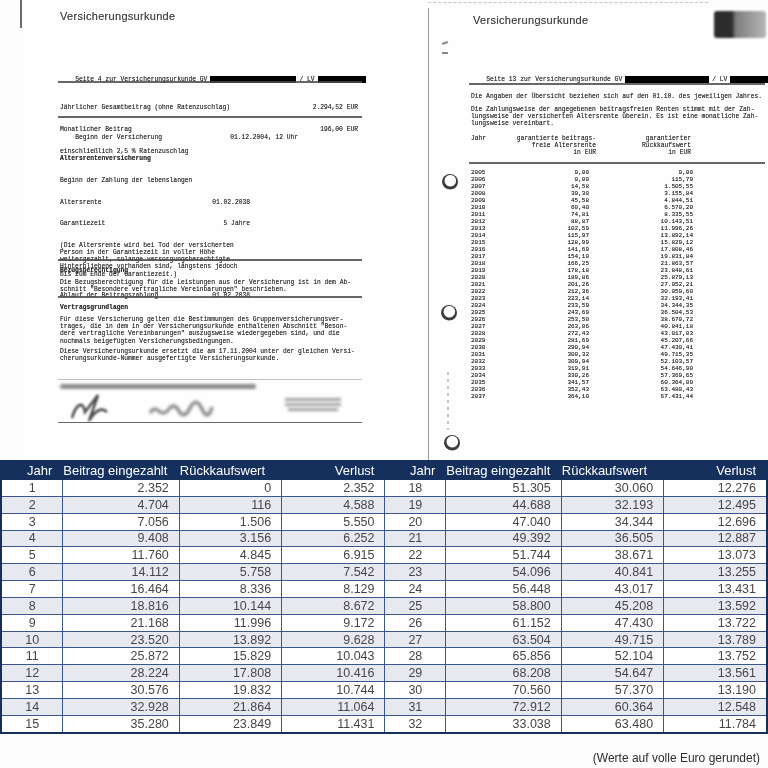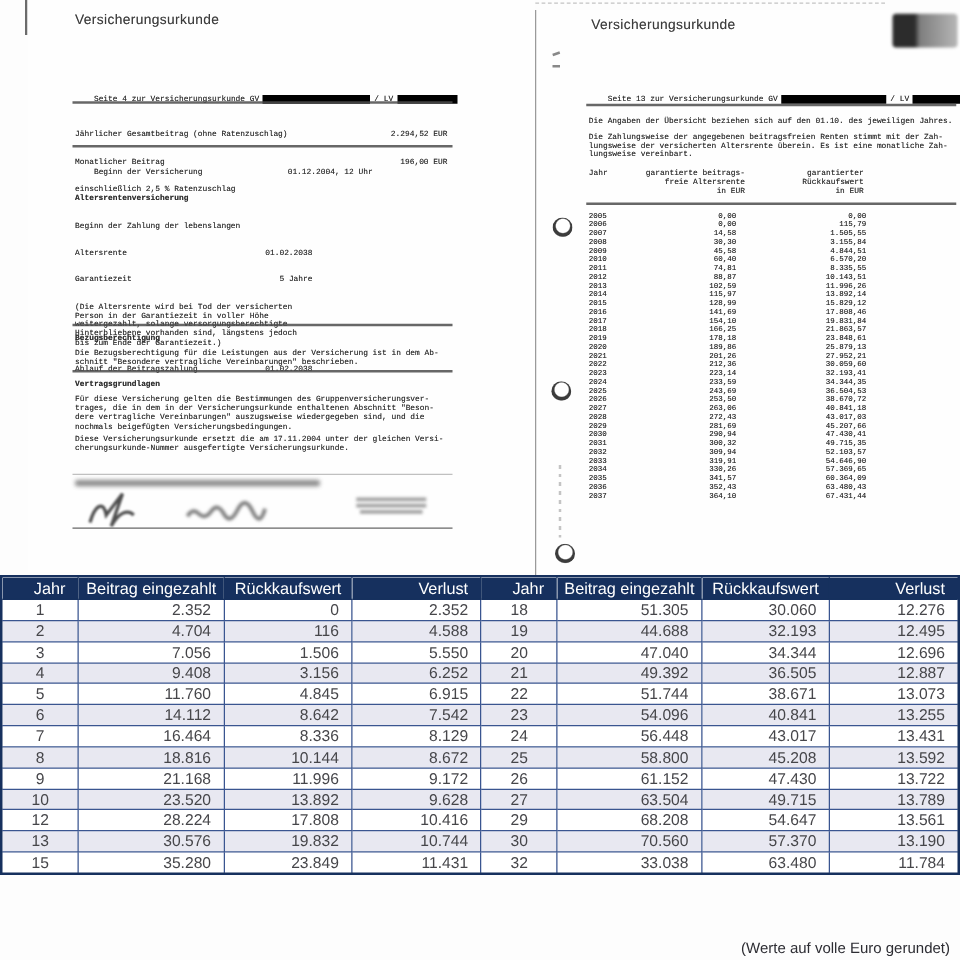--- a/index.html
+++ b/index.html
@@ -61,21 +61,21 @@
   }
   table.summary th{
     background:#16305e;color:#fff;font-weight:normal;font-size:13px;
     height:17px;padding:0;border:1px solid #16305e;white-space:nowrap;overflow:hidden;
   }
   table.summary td{
     font-size:12.5px;color:#46464a;height:15.85px;padding:0;
     border:1px solid #3a5590;white-space:nowrap;overflow:hidden;
   }
   table.summary .h-right{text-align:right;padding-right:10px;}
-  table.summary .h-center{text-align:center;}
+  table.summary .h-center{text-align:left;}
   table.summary .c-jahr{text-align:center;}
   table.summary .c-num{text-align:right;padding-right:10px;}
   table.summary tbody tr:nth-child(even){background:#e8e8f1;}
   table.summary tbody tr:nth-child(odd){background:#ffffff;}
   .footnote{
     position:absolute;top:751px;right:8px;font-size:12px;color:#2d2d33;
   }
 </style>
 </head>
 <body>
@@ -252,21 +252,21 @@
         <td class="c-num">4.845</td>
         <td class="c-num">6.915</td>
         <td class="c-jahr">22</td>
         <td class="c-num">51.744</td>
         <td class="c-num">38.671</td>
         <td class="c-num">13.073</td>
       </tr>
       <tr>
         <td class="c-jahr">6</td>
         <td class="c-num">14.112</td>
-        <td class="c-num">8.642</td>
+        <td class="c-num">5.758</td>
         <td class="c-num">7.542</td>
         <td class="c-jahr">23</td>
         <td class="c-num">54.096</td>
         <td class="c-num">40.841</td>
         <td class="c-num">13.255</td>
       </tr>
       <tr>
         <td class="c-jahr">7</td>
         <td class="c-num">16.464</td>
         <td class="c-num">8.336</td>
@@ -300,40 +300,60 @@
         <td class="c-jahr">10</td>
         <td class="c-num">23.520</td>
         <td class="c-num">13.892</td>
         <td class="c-num">9.628</td>
         <td class="c-jahr">27</td>
         <td class="c-num">63.504</td>
         <td class="c-num">49.715</td>
         <td class="c-num">13.789</td>
       </tr>
       <tr>
+        <td class="c-jahr">11</td>
+        <td class="c-num">25.872</td>
+        <td class="c-num">15.829</td>
+        <td class="c-num">10.043</td>
+        <td class="c-jahr">28</td>
+        <td class="c-num">65.856</td>
+        <td class="c-num">52.104</td>
+        <td class="c-num">13.752</td>
+      </tr>
+      <tr>
         <td class="c-jahr">12</td>
         <td class="c-num">28.224</td>
         <td class="c-num">17.808</td>
         <td class="c-num">10.416</td>
         <td class="c-jahr">29</td>
         <td class="c-num">68.208</td>
         <td class="c-num">54.647</td>
         <td class="c-num">13.561</td>
       </tr>
       <tr>
         <td class="c-jahr">13</td>
         <td class="c-num">30.576</td>
         <td class="c-num">19.832</td>
         <td class="c-num">10.744</td>
         <td class="c-jahr">30</td>
         <td class="c-num">70.560</td>
         <td class="c-num">57.370</td>
         <td class="c-num">13.190</td>
       </tr>
       <tr>
+        <td class="c-jahr">14</td>
+        <td class="c-num">32.928</td>
+        <td class="c-num">21.864</td>
+        <td class="c-num">11.064</td>
+        <td class="c-jahr">31</td>
+        <td class="c-num">72.912</td>
+        <td class="c-num">60.364</td>
+        <td class="c-num">12.548</td>
+      </tr>
+      <tr>
         <td class="c-jahr">15</td>
         <td class="c-num">35.280</td>
         <td class="c-num">23.849</td>
         <td class="c-num">11.431</td>
         <td class="c-jahr">32</td>
         <td class="c-num">33.038</td>
         <td class="c-num">63.480</td>
         <td class="c-num">11.784</td>
       </tr>
     </tbody>

